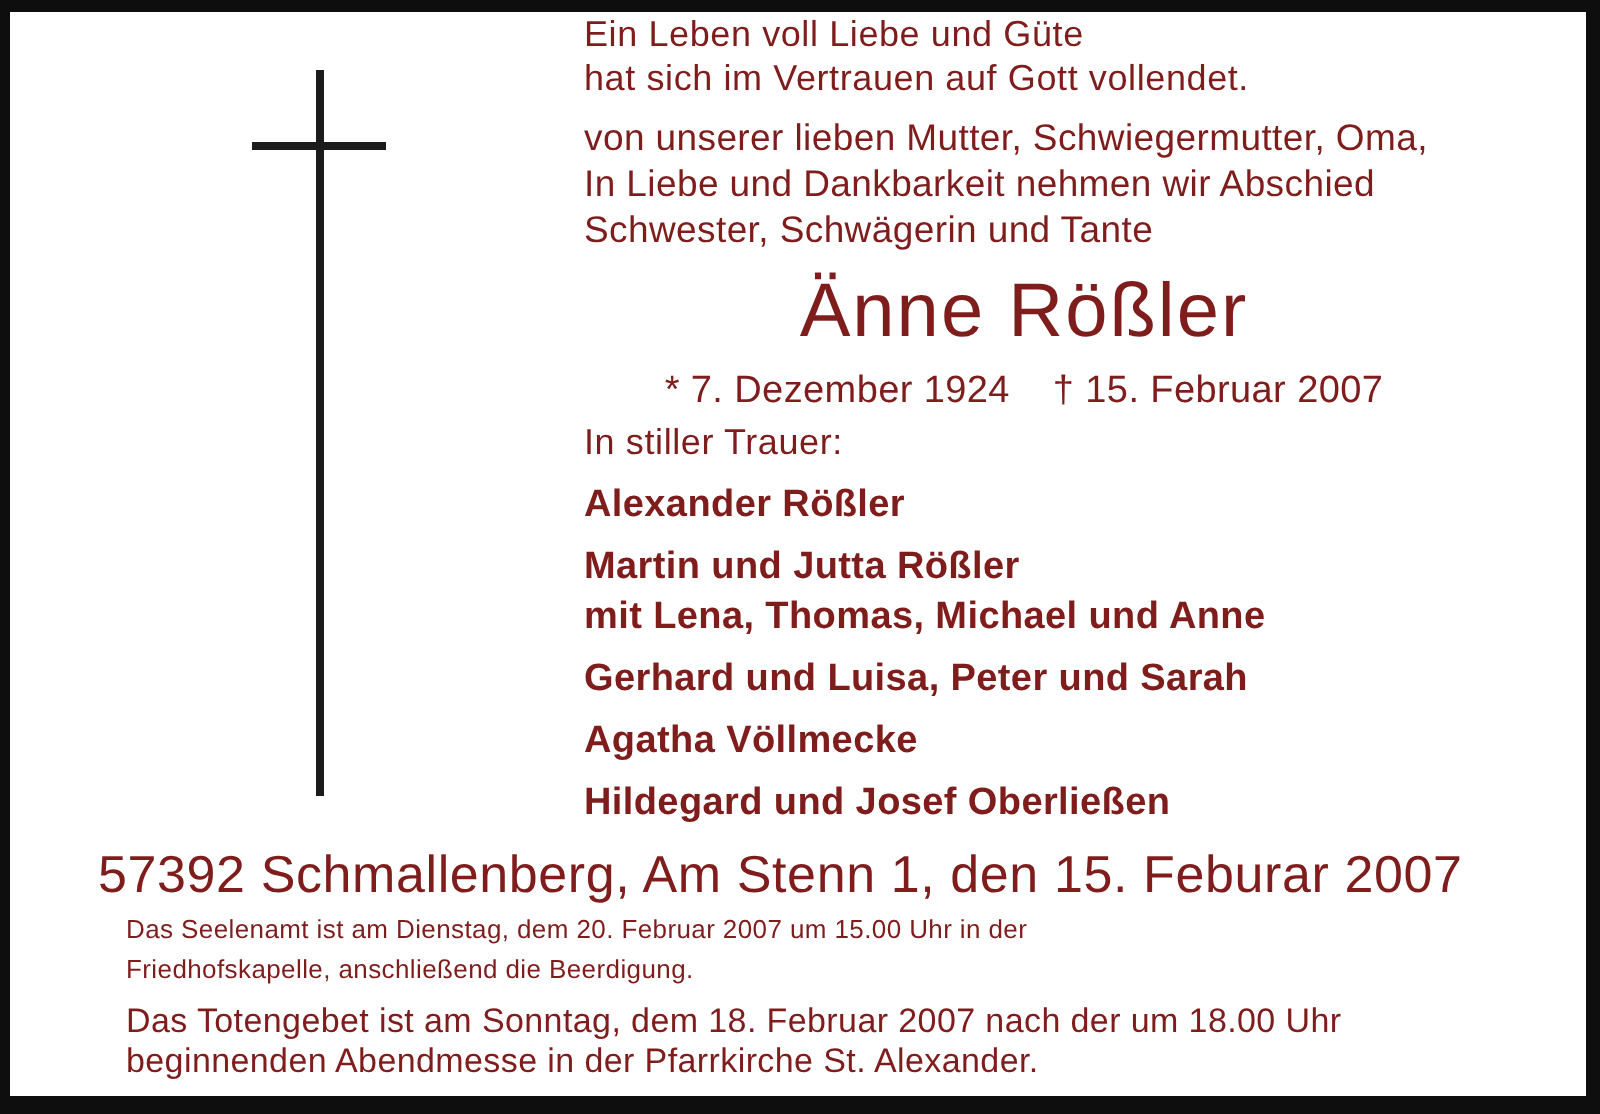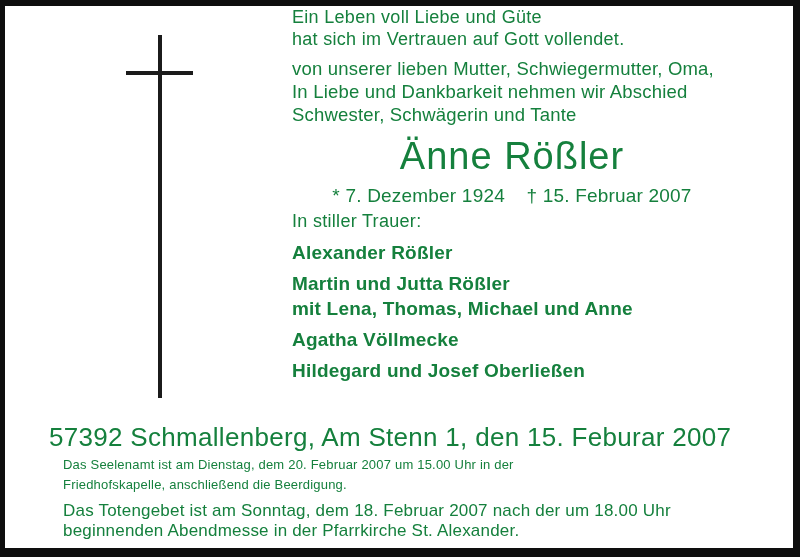--- a/index.html
+++ b/index.html
@@ -7,21 +7,21 @@
     margin: 0;
     padding: 0;
     background: #ffffff;
   }
   .sheet {
     position: relative;
     width: 800px;
     height: 557px;
     background: #ffffff;
     font-family: "Liberation Sans", "DejaVu Sans", sans-serif;
-    color: #15803d;
+    color: #7f1d1d;
     overflow: hidden;
   }
   .frame {
     position: absolute;
     inset: 0;
     border-style: solid;
     border-color: #0e0e0e;
     border-width: 6px 7px 9px 5px; 
     box-sizing: border-box;
     pointer-events: none;
@@ -141,20 +141,23 @@
 
   <div class="abs mourners">
     <div class="group">
       <div>Alexander Rößler</div>
     </div>
     <div class="group">
       <div>Martin und Jutta Rößler</div>
       <div>mit Lena, Thomas, Michael und Anne</div>
     </div>
     <div class="group">
+      <div>Gerhard und Luisa, Peter und Sarah</div>
+    </div>
+    <div class="group">
       <div>Agatha Völlmecke</div>
     </div>
     <div class="group">
       <div>Hildegard und Josef Oberließen</div>
     </div>
   </div>
 
   <div class="abs address">57392 Schmallenberg, Am Stenn 1, den 15. Feburar 2007</div>
 
   <div class="abs para1">

